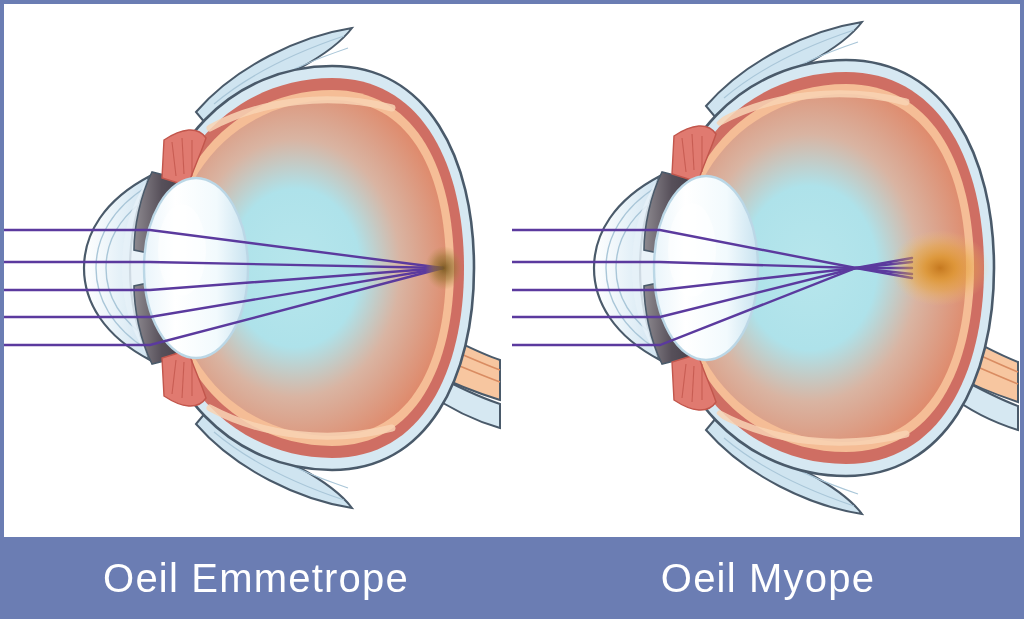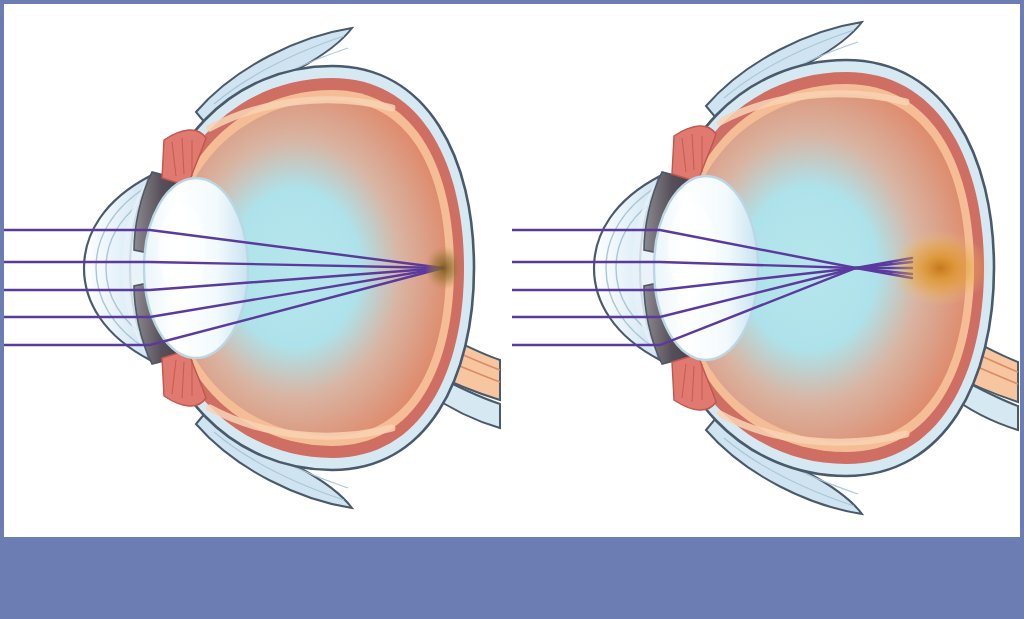--- a/index.html
+++ b/index.html
@@ -288,15 +288,21 @@
           <path d="M0 317 L148 317 L344 268 L400 262"></path>
           <path d="M0 345 L148 345 L344 268 L400 258"></path>
         </g>
 
         <ellipse cx="428" cy="268" rx="50" ry="38" fill="url(#blurM)"></ellipse>
       </svg>
     </div>
   </div>
 
   <div id="caption-bar">
+    <div class="caption-cell" id="caption-cell-left">
+      <span class="caption-text">Oeil Emmetrope</span>
+    </div>
+    <div class="caption-cell" id="caption-cell-right">
+      <span class="caption-text">Oeil Myope</span>
+    </div>
   </div>
 
 </div>
 
 </body></html>

